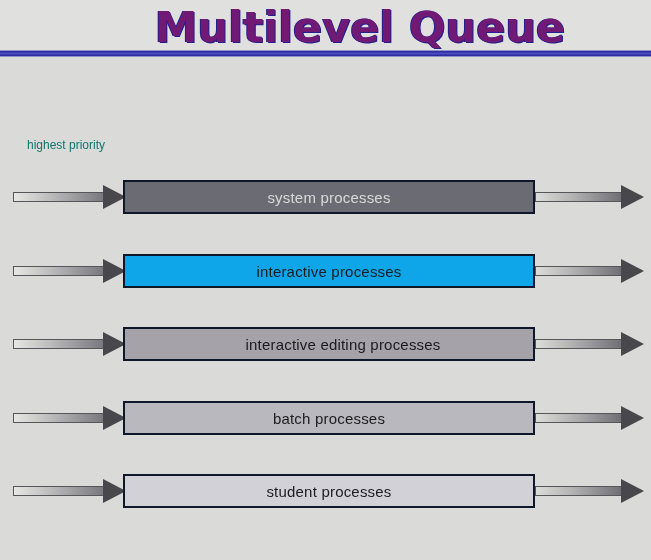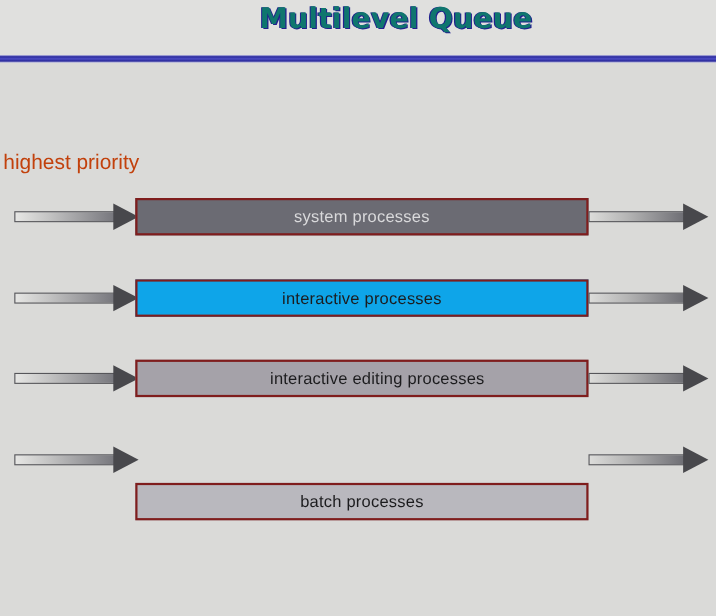--- a/index.html
+++ b/index.html
@@ -14,53 +14,53 @@
     position:absolute;left:0;top:0;width:651px;height:50px;
     background:#e0e0de;
   }
   .page-title{
     position:absolute;
     left:360px;top:2px;
     transform:translateX(-50%);
     white-space:nowrap;
     font-family:"DejaVu Sans", sans-serif;
     font-weight:bold;
-    font-size:26px;
-    color:#0f766e;
+    font-size:43px;
+    color:#701a75;
     text-shadow:1px 1px 0 #22208e, -1px 0 0 #22208e;
     margin:0;
   }
   .title-rule{
     position:absolute;left:0;top:50px;width:651px;height:7px;
     background:linear-gradient(to bottom,
       #c6c6e6 0%, #2a2a9e 22%, #4d4dc4 50%, #28289a 78%, #c2c2e2 100%);
   }
   .priority-label{
     position:absolute;
-    left:3px;
-    font-size:19px;
-    color:#c2410c;
+    left:27px;
+    font-size:12px;
+    color:#0f766e;
   }
   .priority-label.highest{top:138px;}
   .priority-label.lowest{top:530px;}
 
   .queue-row{
     position:absolute;left:0;width:651px;height:34px;
   }
   .row-0{top:180px;}
   .row-1{top:254px;}
   .row-2{top:327px;}
   .row-3{top:401px;}
   .row-4{top:474px;}
 
   .qbox{
     position:absolute;
     left:123px;top:0;
     width:408px;height:30px;
-    border:2px solid #7f1d1d;
+    border:2px solid #0f172a;
     display:flex;align-items:center;justify-content:center;
     font-size:15px;
     letter-spacing:0.2px;
   }
 
   .arrow{position:absolute;top:50%;transform:translateY(-50%);display:flex;align-items:center;}
   .arrow-left{left:13px;}
   .arrow-right{left:535px;}
   .shaft{
     height:8px;
@@ -134,23 +134,36 @@
       <div class="shaft"></div>
       <div class="head"></div>
     </div>
   </div>
 
   <div class="queue-row row-3">
     <div class="arrow arrow-left">
       <div class="shaft"></div>
       <div class="head"></div>
     </div>
-    <div class="qbox" style="background-color: rgb(185, 184, 190); margin-top: 38px;">
+    <div class="qbox" style="background-color: rgb(185, 184, 190);">
       <span style="color: rgb(28, 28, 30);">batch processes</span>
     </div>
     <div class="arrow arrow-right">
       <div class="shaft"></div>
       <div class="head"></div>
     </div>
   </div>
 
+  <div class="queue-row row-4">
+    <div class="arrow arrow-left">
+      <div class="shaft"></div>
+      <div class="head"></div>
+    </div>
+    <div class="qbox" style="background-color: rgb(211, 209, 216);">
+      <span style="color: rgb(28, 28, 30);">student processes</span>
+    </div>
+    <div class="arrow arrow-right">
+      <div class="shaft"></div>
+      <div class="head"></div>
+    </div>
+  </div>
 
 </div>
 
 </body></html>

